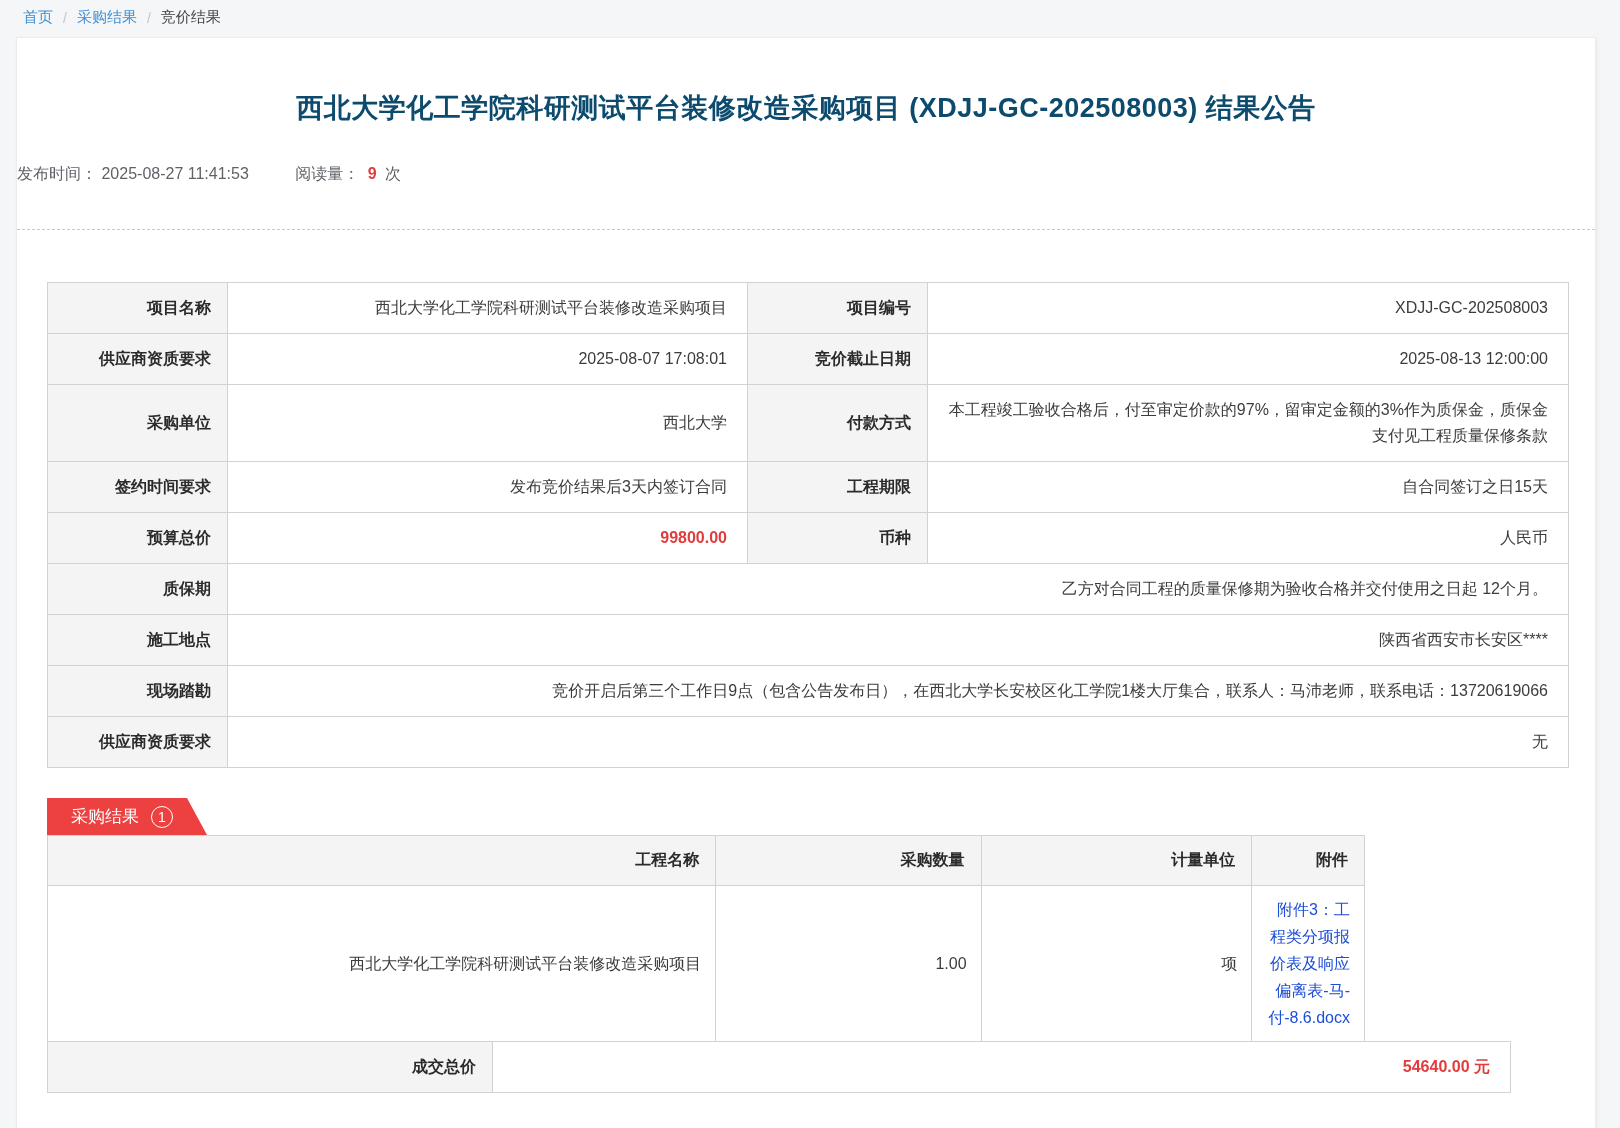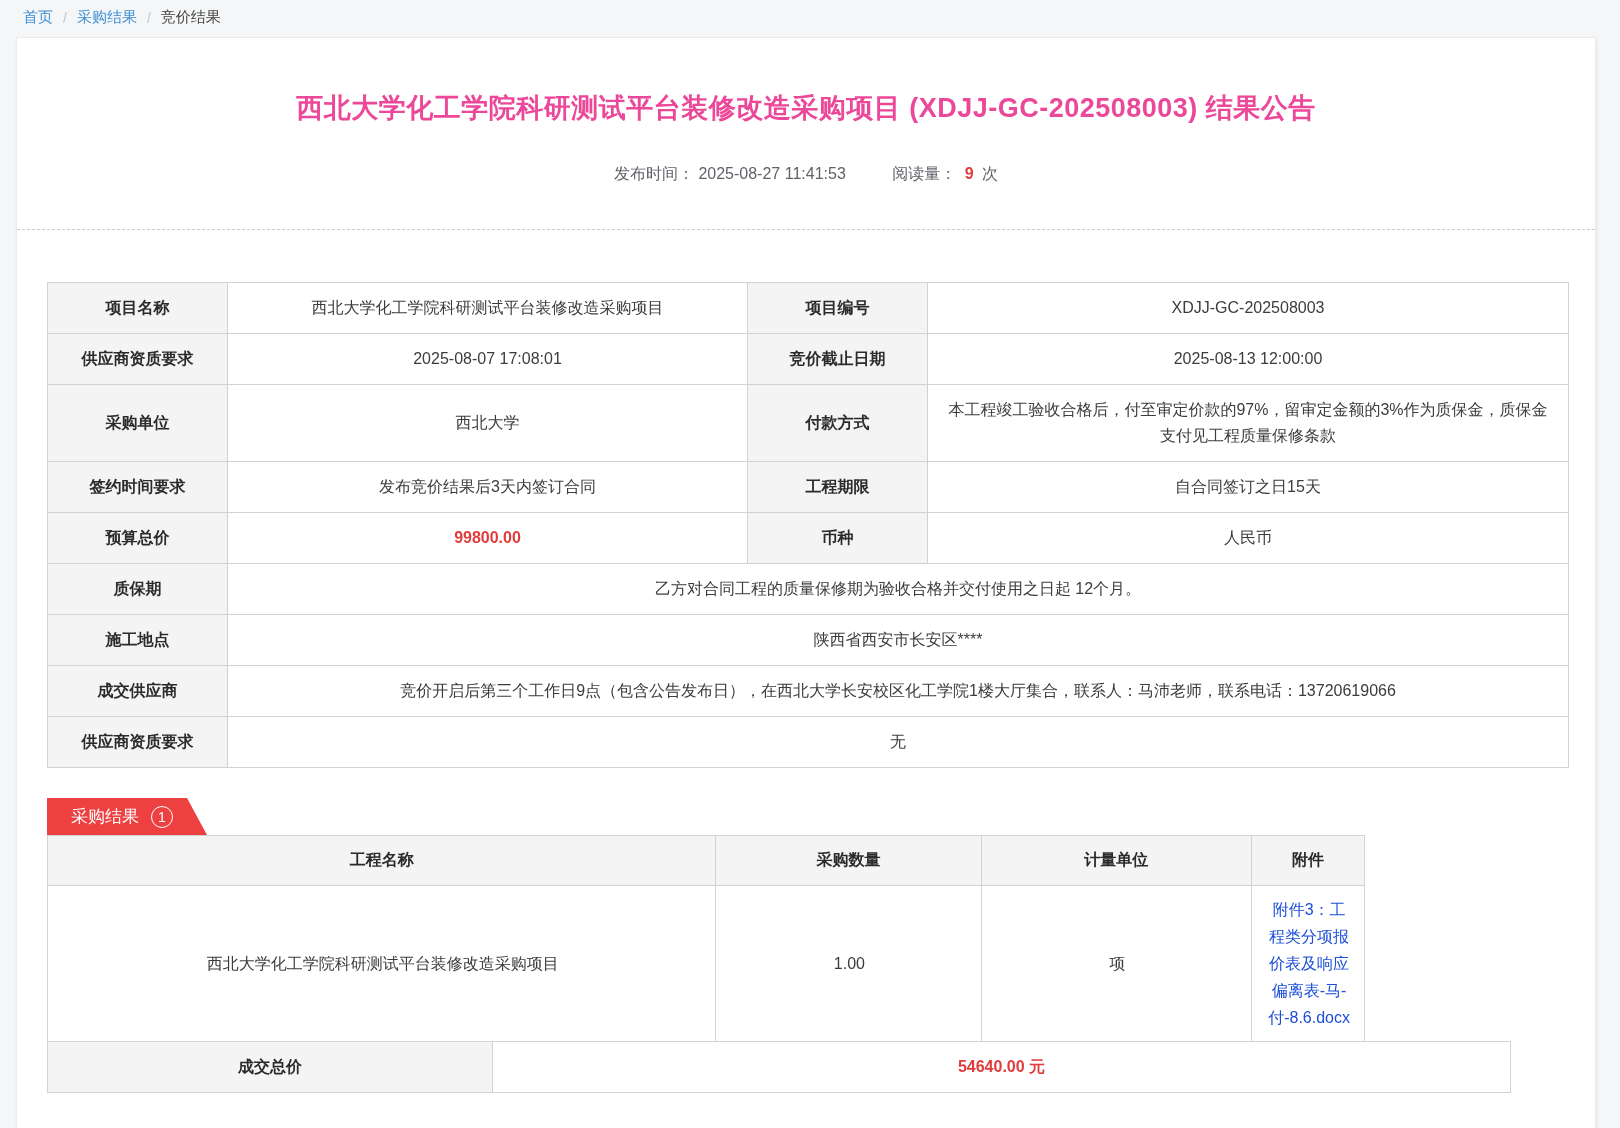--- a/index.html
+++ b/index.html
@@ -28,37 +28,36 @@
     margin: 0 24px 0 16px;
     border: 1px solid #ebebeb;
     box-shadow: 1px 2px 4px rgba(0,0,0,0.06);
     min-height: 1070px;
     padding-bottom: 90px;
   }
   .title {
     text-align: center;
     font-size: 27px;
     font-weight: bold;
-    color: #ec4899;
+    color: #0c4a6e;
     padding: 52px 40px 0 40px;
     letter-spacing: 0.5px;
   }
   .meta {
-    text-align: center;
     margin-top: 38px;
     font-size: 16px;
     color: #5f6368;
   }
   .meta .views-label { margin-left: 42px; }
   .meta .red-count { color: #e03c3c; font-weight: bold; margin: 0 4px; }
   .dashed { border-bottom: 1px dashed #c9c9c9; margin-top: 44px; }
 
   
   table { border-collapse: collapse; font-size: 16px; }
-  th, td { border: 1px solid #d2d2d2; text-align: center; vertical-align: middle; }
+  th, td { border: 1px solid #d2d2d2; text-align: right; vertical-align: middle; }
   th {
     background: #f4f4f4;
     font-weight: bold;
     color: #2b2b2b;
     padding: 12px 16px;
     white-space: nowrap;
   }
   td { color: #3c3c3c; padding: 12px 20px; line-height: 26px; }
 
   .details {
@@ -181,21 +180,21 @@
         </tr>
         <tr>
           <th>质保期</th>
           <td colspan="3">乙方对合同工程的质量保修期为验收合格并交付使用之日起 12个月。</td>
         </tr>
         <tr>
           <th>施工地点</th>
           <td colspan="3">陕西省西安市长安区****</td>
         </tr>
         <tr>
-          <th>成交供应商</th>
+          <th>现场踏勘</th>
           <td colspan="3">竞价开启后第三个工作日9点（包含公告发布日），在西北大学长安校区化工学院1楼大厅集合，联系人：马沛老师，联系电话：13720619066</td>
         </tr>
         <tr>
           <th>供应商资质要求</th>
           <td colspan="3">无</td>
         </tr>
       </tbody>
     </table>
 
     <div class="result-tab">

